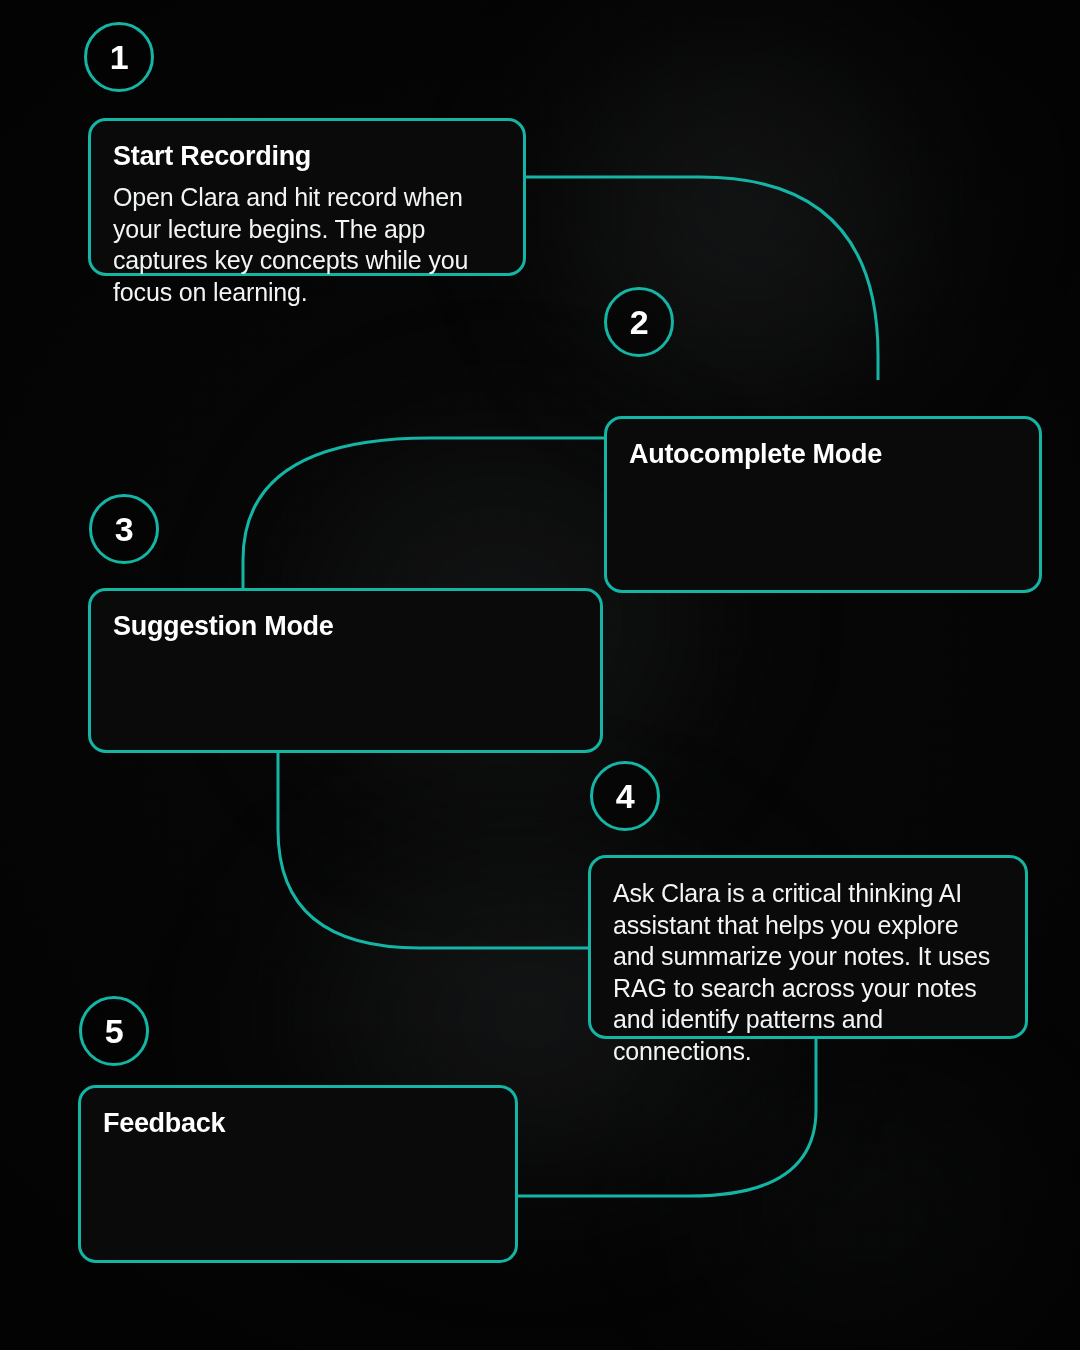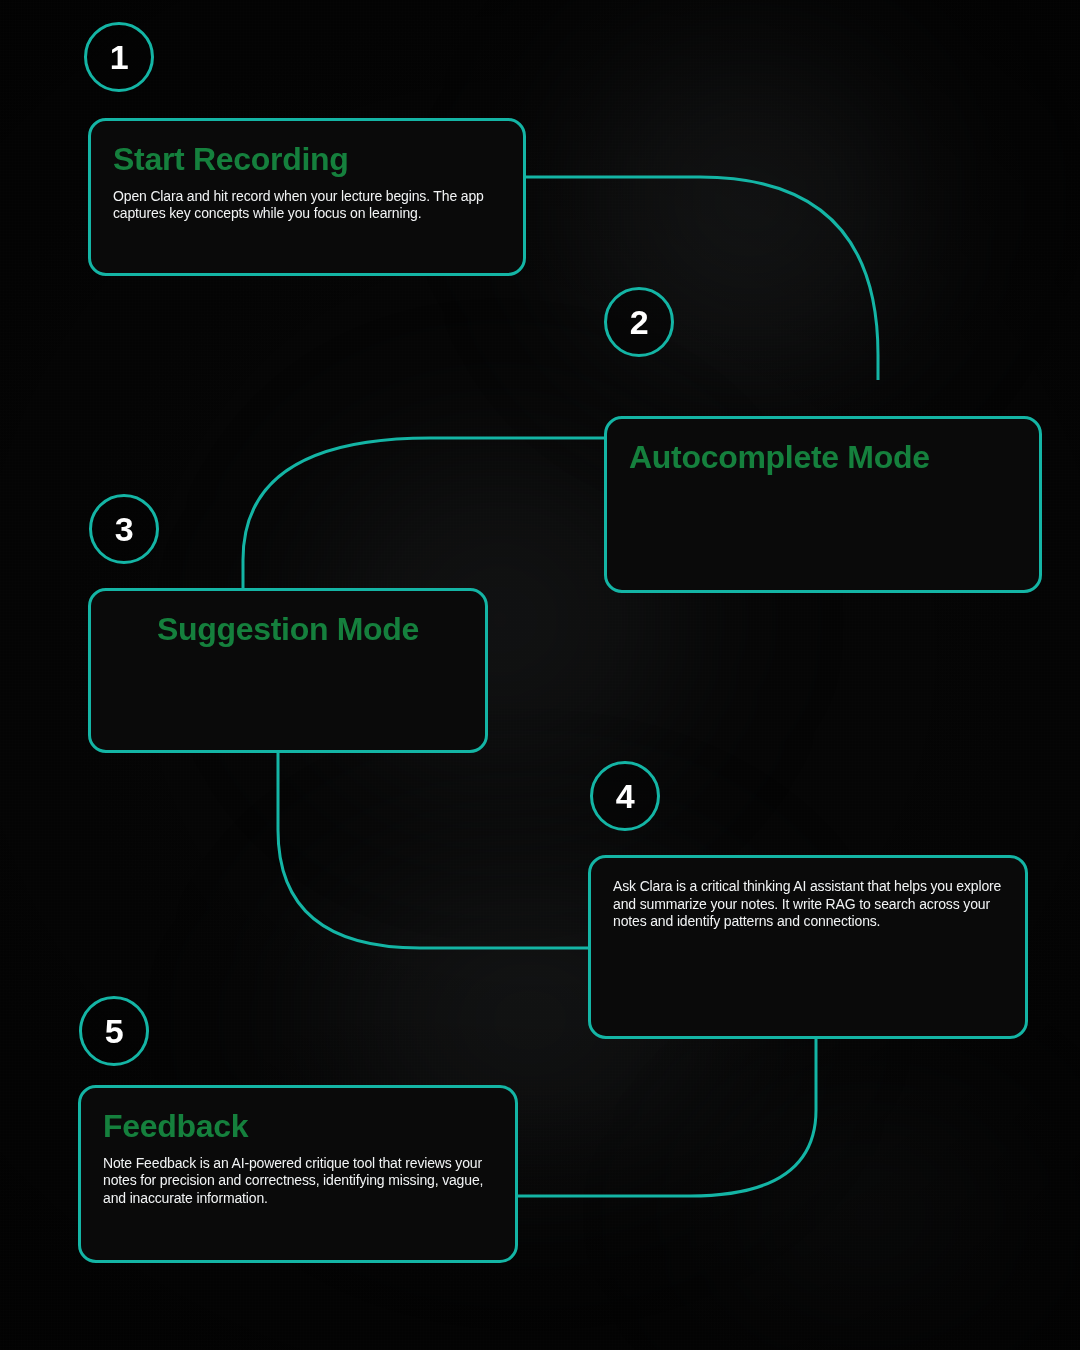--- a/index.html
+++ b/index.html
@@ -102,41 +102,41 @@
   
   .card {
     position: absolute;
     box-sizing: border-box;
     border: 3px solid #14b5a5;
     border-radius: 18px;
     background: #0a0a0a;
     padding: 20px 22px 22px 22px;
   }
   .card-title {
-    color: #15803d;
-    font-size: 32px;
+    color: #ffffff;
+    font-size: 27px;
     font-weight: 700;
     line-height: 1.15;
     letter-spacing: -0.3px;
     margin: 0 0 10px 0;
   }
   .card-body {
     color: #f2f4f5;
-    font-size: 14px;
+    font-size: 25px;
     font-weight: 400;
     line-height: 1.26;
     letter-spacing: -0.15px;
     margin: 0;
     white-space: pre-line;
   }
 
   
   #card-1 { left: 88px;  top: 118px;  width: 438px; height: 158px; }
   #card-2 { left: 604px; top: 380px;  width: 438px; height: 177px; margin-top: 36px; }
-  #card-3 { left: 88px;  top: 588px;  width: 400px; height: 165px; text-align: center; }
+  #card-3 { left: 88px;  top: 588px;  width: 515px; height: 165px; }
   #card-4 { left: 588px; top: 855px;  width: 440px; height: 184px; }
   #card-5 { left: 78px;  top: 1085px; width: 440px; height: 178px; }
 
   #badge-1 { left: 84px;  top: 22px; }
   #badge-2 { left: 604px; top: 287px; }
   #badge-3 { left: 89px;  top: 494px; }
   #badge-4 { left: 590px; top: 761px; }
   #badge-5 { left: 79px;  top: 996px; }
 </style>
 </head>
@@ -181,24 +181,23 @@
     <span class="badge-num">3</span>
   </div>
   <div class="card" id="card-3">
     <p class="card-title">Suggestion Mode</p>
   </div>
 
   <div class="badge" id="badge-4">
     <span class="badge-num">4</span>
   </div>
   <div class="card" id="card-4">
-    <p class="card-body">Ask Clara is a critical thinking AI assistant that helps you explore and summarize  your notes. It write RAG to search across your notes and identify patterns and connections.</p>
+    <p class="card-body">Ask Clara is a critical thinking AI assistant that helps you explore and summarize  your notes. It uses RAG to search across your notes and identify patterns and connections.</p>
   </div>
 
   <div class="badge" id="badge-5">
     <span class="badge-num">5</span>
   </div>
   <div class="card" id="card-5">
     <p class="card-title">Feedback</p>
-    <p class="card-body">Note Feedback is an AI-powered critique tool that reviews your notes for precision and correctness, identifying missing, vague, and inaccurate information.</p>
   </div>
 
 </div>
 
 </body></html>

